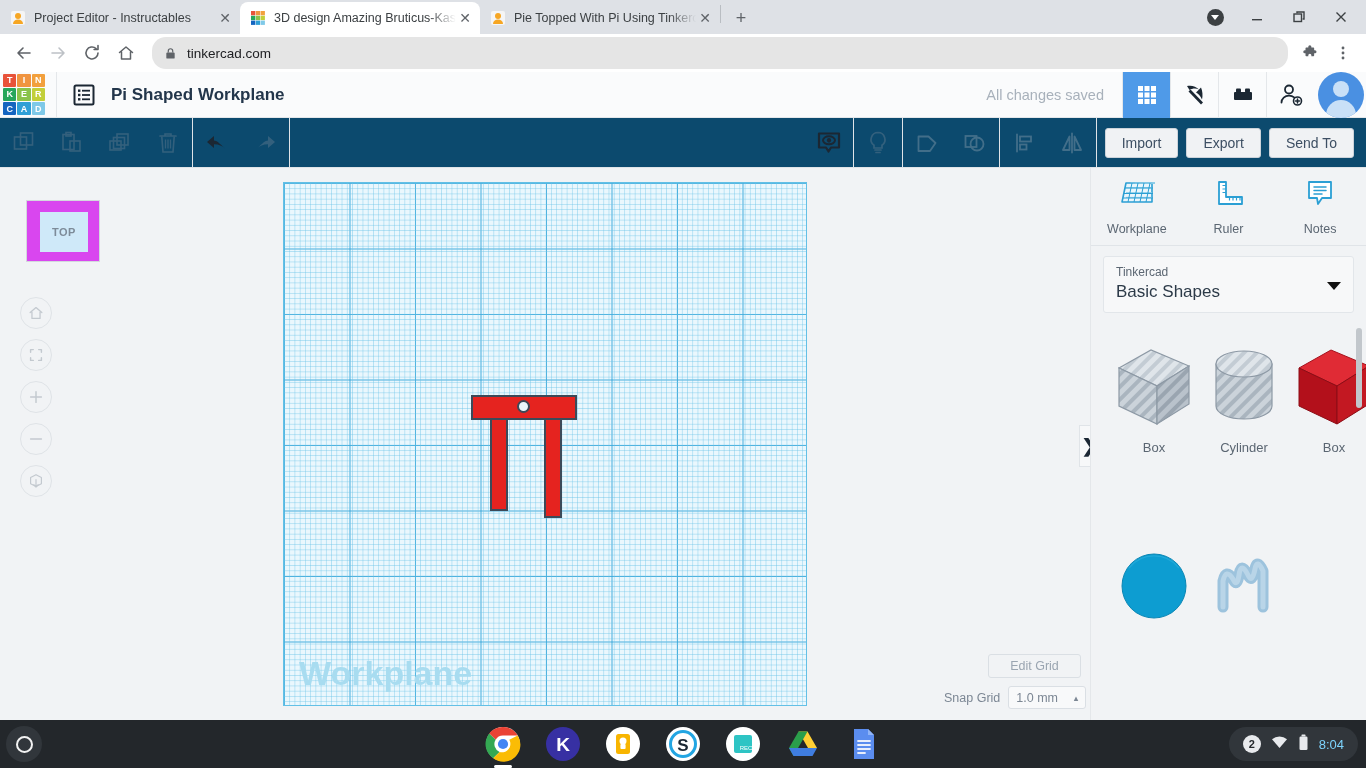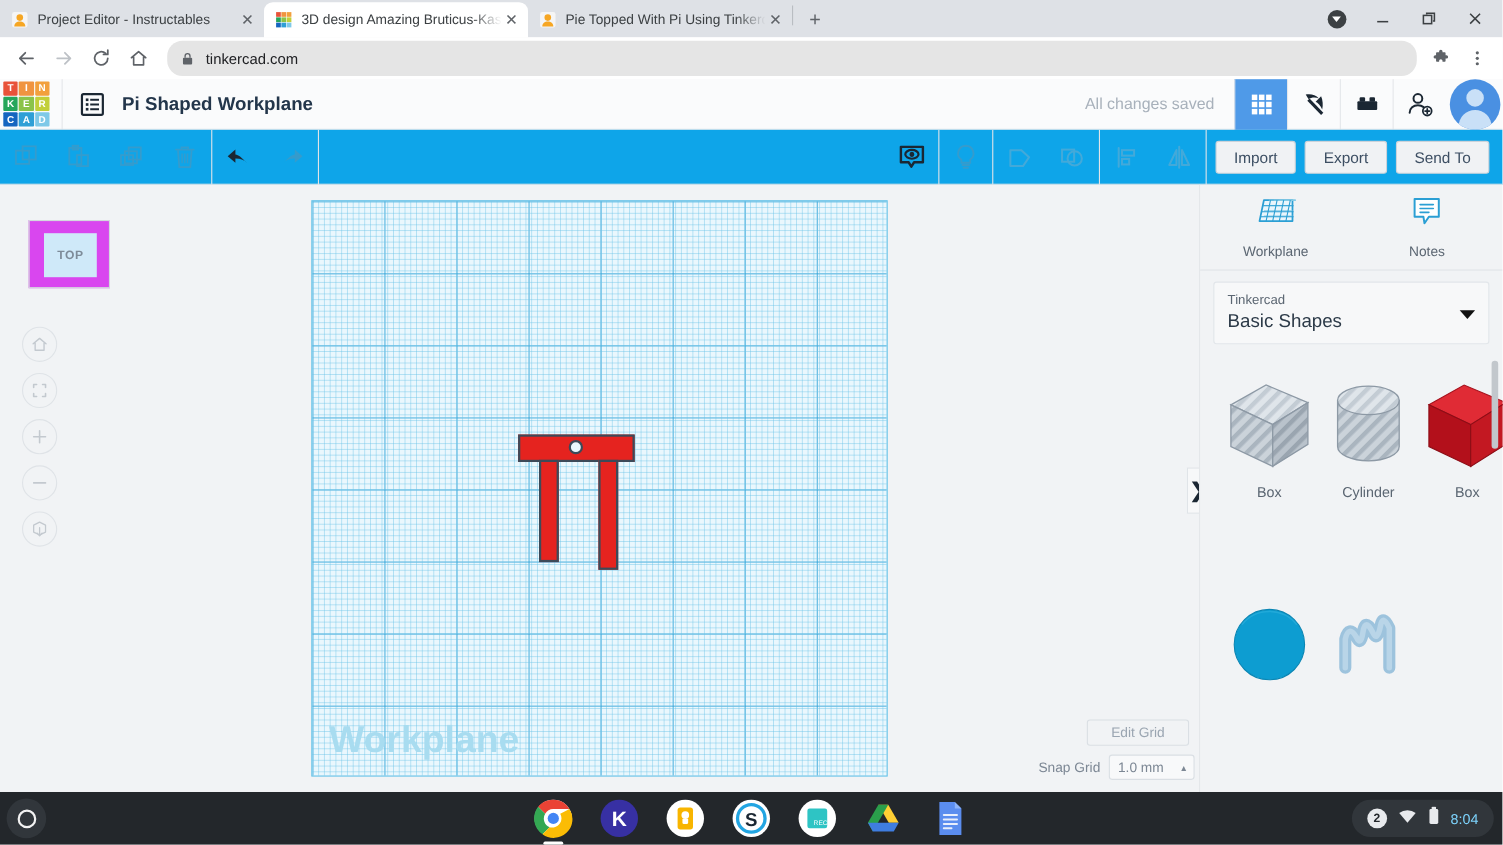--- a/index.html
+++ b/index.html
@@ -123,21 +123,21 @@
     border-radius:50%; background:#c9e0f7; transform:translateX(-50%);
   }
   .tc-avatar::after {
     content:""; position:absolute; left:50%; top:28px; width:30px; height:24px;
     border-radius:15px 15px 0 0; background:#c9e0f7; transform:translateX(-50%);
   }
 
   
   .tc-toolbar {
     position: absolute; left: 0; top: 118px; width: 1366px; height: 50px;
-    background: #0ea5e9; border-bottom: 1px solid #e0e4e8;
+    background: #0c4a6e; border-bottom: 1px solid #e0e4e8;
     display: flex; align-items: center;
   }
   .tb-icon {
     width: 48px; height: 50px; display:flex; align-items:center; justify-content:center;
   }
   .tb-icon.dim { opacity: .35; }
   .tb-sep { width:1px; height: 50px; background: #e0e4e8; }
   .tb-right { margin-left: auto; display:flex; align-items:center; height:50px; }
   .tb-btn {
     height: 30px; padding: 0 16px; margin-left: 8px; background: #f0f2f4;
@@ -641,20 +641,30 @@
         <span>
           <svg width="36" height="34" viewBox="0 0 36 34">
             <path d="M7 5 H33 V24 H3z" fill="#eaf6fc" stroke="#2b9fd4" stroke-width="1.6" stroke-linejoin="round"></path>
             <path d="M11.5 5 H36M16 5 H36M20.5 5 H36M25 5 H36" stroke="#86cae6" stroke-width=".9"></path>
             <path d="M7 9.8 H33M7 14.6 H33M7 19.4 H33" stroke="#86cae6" stroke-width=".9"></path>
             <path d="M13 5 L9 24M19 5 L15 24M25 5 L21 24M31 5 L27 24" stroke="#2b9fd4" stroke-width="1"></path>
             <path d="M6 10 H34M5 15.5 H34M4 20 H34" stroke="#2b9fd4" stroke-width="1"></path>
           </svg>
         </span>
         <span class="rp-tool-label">Workplane</span>
+      </div>
+      <div class="rp-tool">
+        <span>
+          <svg width="36" height="34" viewBox="0 0 36 34">
+            <path d="M8 4 h7 v15 h16 v7 H8z" fill="#fff" stroke="#2b9fd4" stroke-width="1.8" stroke-linejoin="round"></path>
+            <path d="M15 7.5h-3.5M15 11h-3.5M15 14.5h-3.5" stroke="#2b9fd4" stroke-width="1.2"></path>
+            <path d="M18.5 19v3.5M22 19v3.5M25.5 19v3.5M29 19v3.5" stroke="#2b9fd4" stroke-width="1.2"></path>
+          </svg>
+        </span>
+        <span class="rp-tool-label">Ruler</span>
       </div>
       <div class="rp-tool">
         <span>
           <svg width="36" height="34" viewBox="0 0 36 34">
             <path d="M7 4 h22 v16 h-9 l-4 6 -1-6 H7z" fill="#fff" stroke="#2b9fd4" stroke-width="1.8" stroke-linejoin="round"></path>
             <path d="M12 9h12M12 12.5h12M12 16h8" stroke="#2b9fd4" stroke-width="1.5" stroke-linecap="round"></path>
           </svg>
         </span>
         <span class="rp-tool-label">Notes</span>
       </div>

